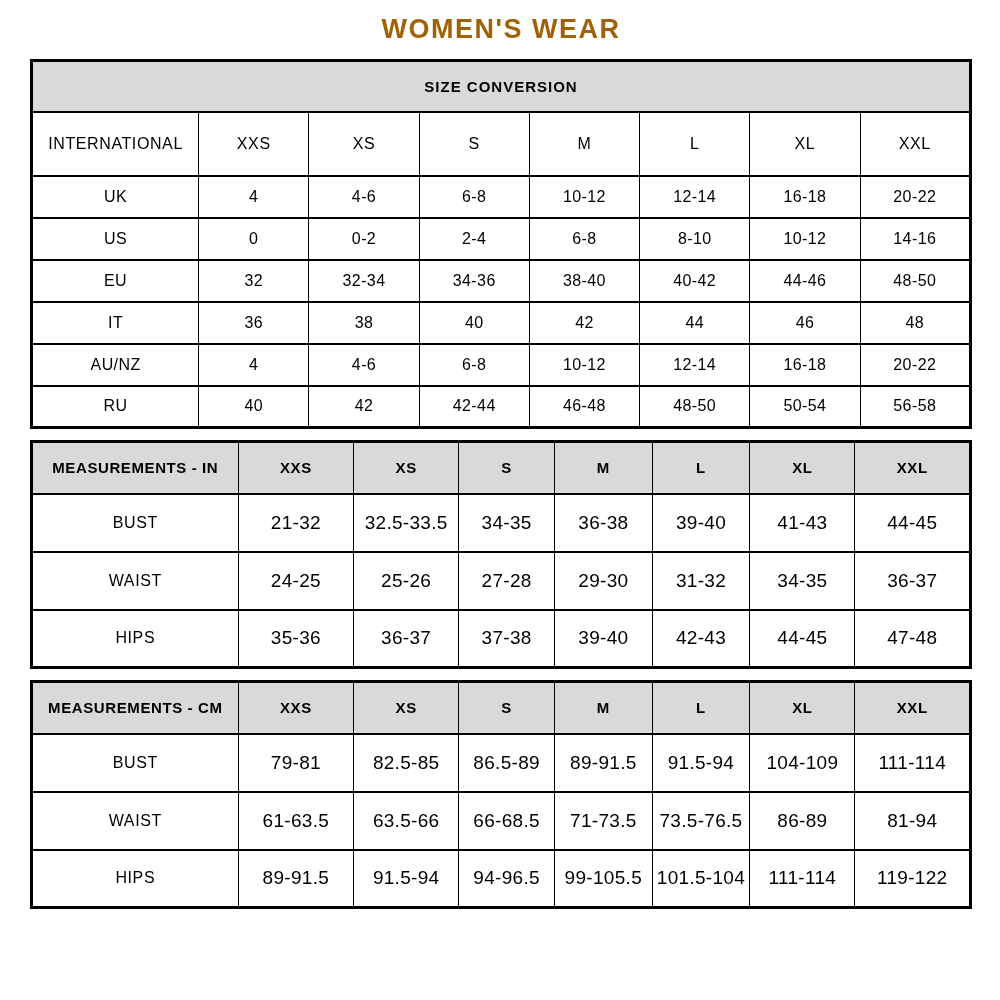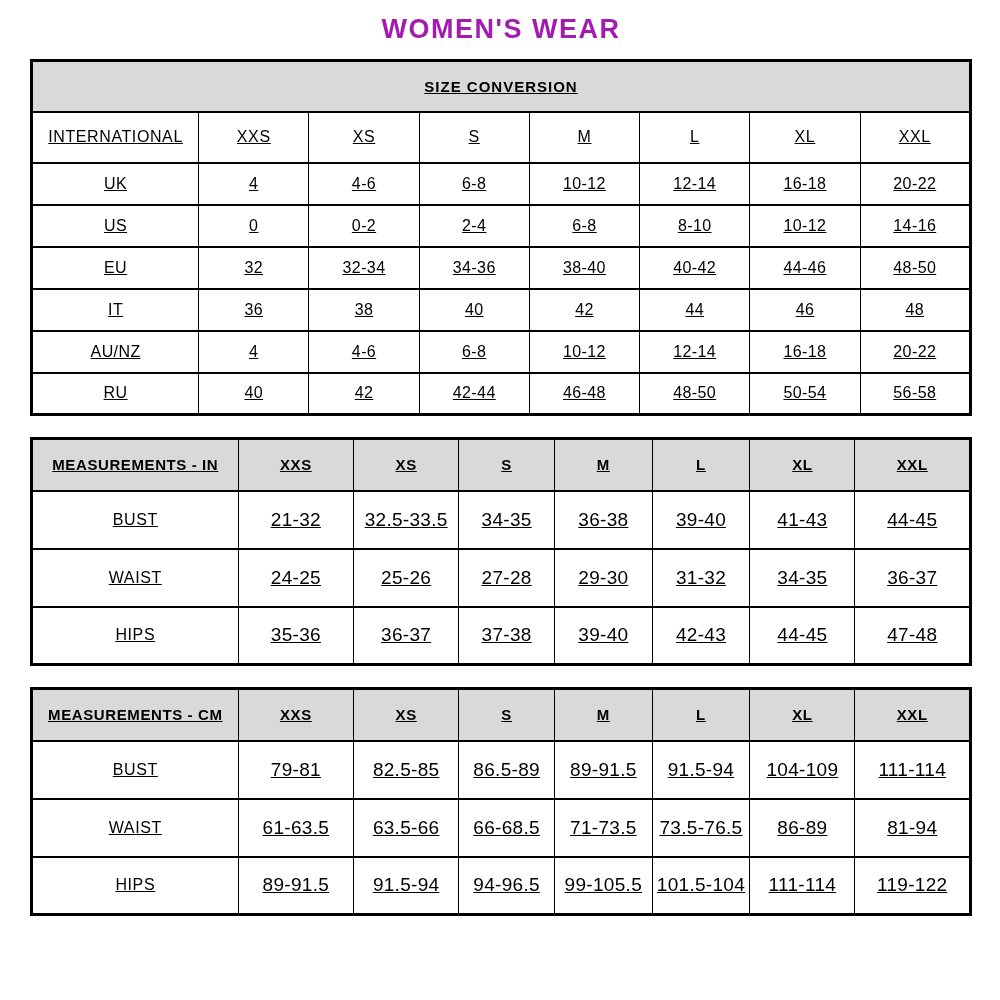--- a/index.html
+++ b/index.html
@@ -10,47 +10,47 @@
     color: #000000;
     overflow: hidden;
   }
   .page { width: 1000px; height: 1000px; padding: 14px 28px 0 30px; }
   .title {
     text-align: center;
     font-size: 27px;
     font-weight: bold;
     letter-spacing: 1.5px;
     margin-bottom: 14px;
-    color: #a21caf;
+    color: #a16207;
   }
   table {
     width: 100%;
     border-collapse: collapse;
     table-layout: fixed;
   }
-  .tbl { border: 3px solid #000; margin-bottom: 21px; text-decoration: underline; }
+  .tbl { border: 3px solid #000; margin-bottom: 11px; }
   .tbl th, .tbl td {
     border-left: 1.6px solid #000;
     border-right: 1.6px solid #000;
     border-top: 2.2px solid #000;
     border-bottom: 2.2px solid #000;
     text-align: center;
     vertical-align: middle;
     padding: 0 2px;
   }
   
   .band {
     background: #d9d9d9;
     height: 51px;
     font-weight: bold;
     font-size: 15px;
     letter-spacing: 1px;
   }
   .conv .cols th {
-    height: 51px;
+    height: 64px;
     font-weight: normal;
     font-size: 16px;
     letter-spacing: 0.6px;
   }
   .conv tbody td { height: 42px; font-size: 16px; font-weight: normal; letter-spacing: 0.4px; }
   
   .meas thead th {
     background: #d9d9d9;
     height: 52px;
     font-weight: bold;

